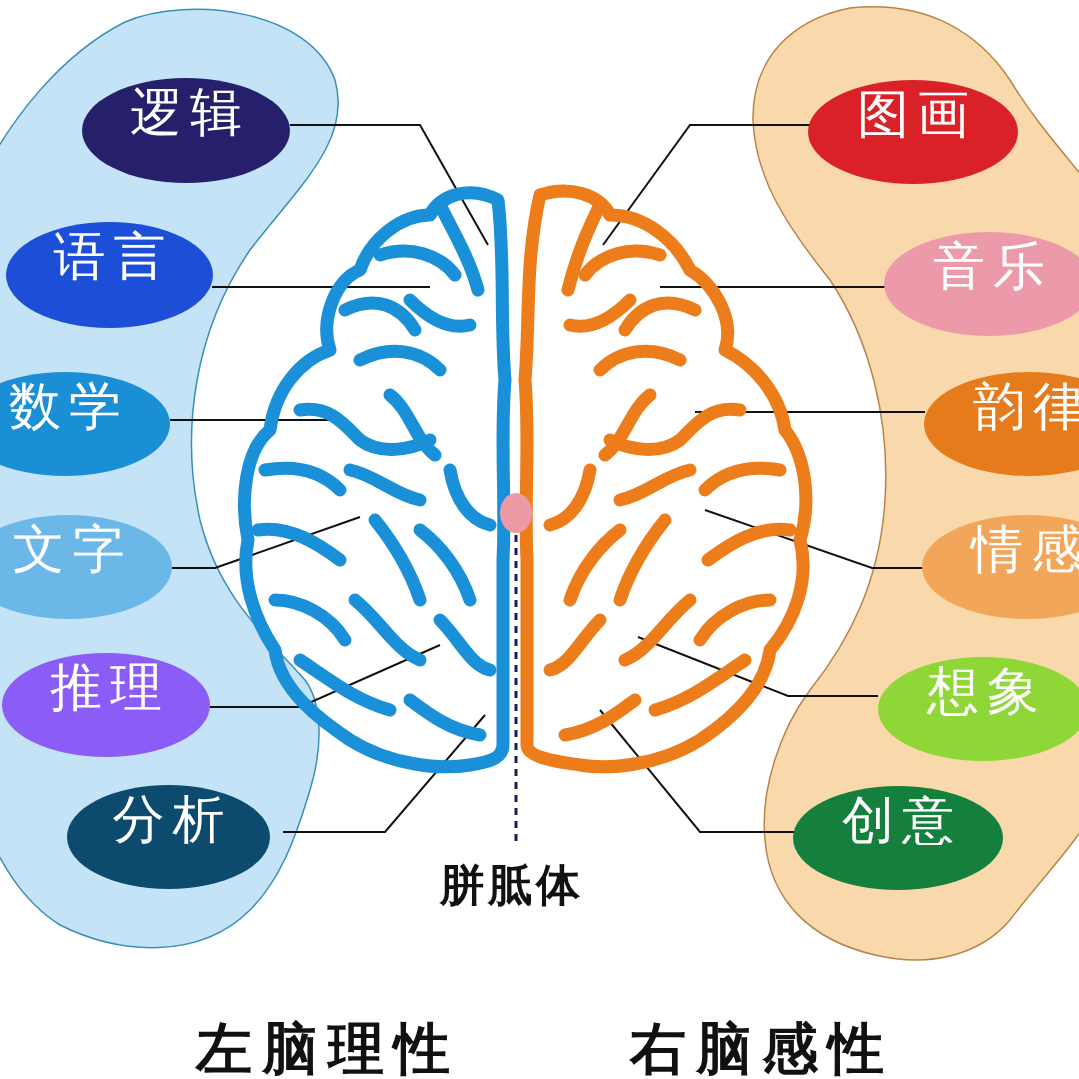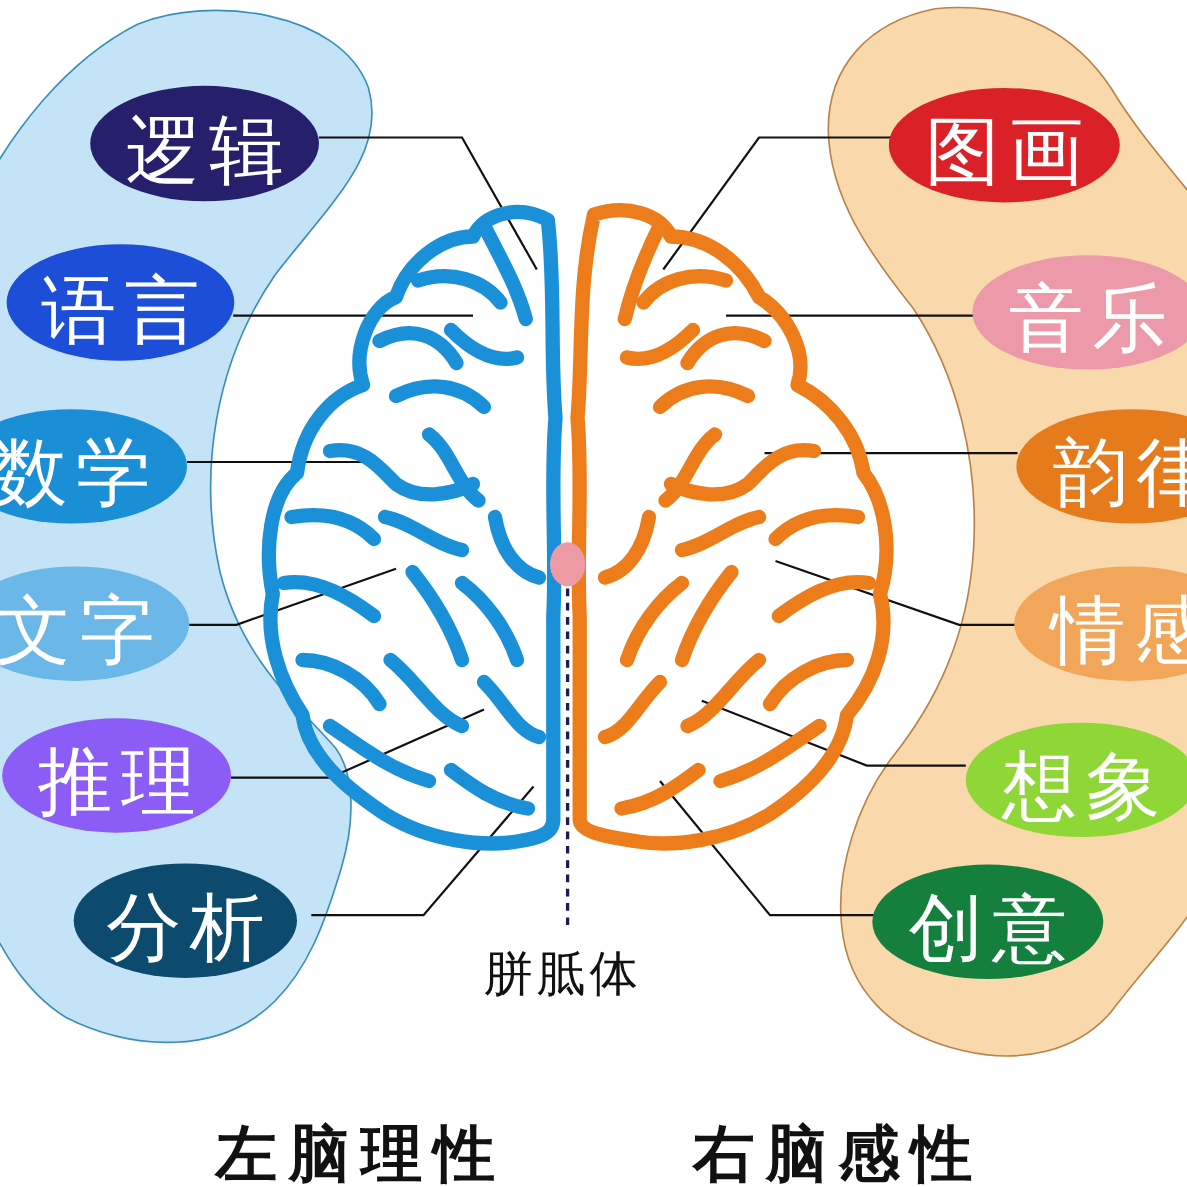--- a/index.html
+++ b/index.html
@@ -1,22 +1,22 @@
 <!DOCTYPE html>
 <html><head>
 <meta charset="utf-8">
 <style>
   html, body { margin:0; padding:0; background:#ffffff; }
   body { width:1079px; height:1079px; position:relative; overflow:hidden;
          font-family: "DejaVu Sans", "Liberation Sans", sans-serif; }
   #stage { position:absolute; left:0; top:0; width:1079px; height:1079px; }
-  .pill { position:absolute; border-radius:50%; display:flex; align-items:flex-end; justify-content:center;
-          color:#ffffff; font-size:68px; letter-spacing:8px; font-weight:400; }
+  .pill { position:absolute; border-radius:50%; display:flex; align-items:flex-start; justify-content:center;
+          color:#ffffff; font-size:52px; letter-spacing:8px; font-weight:400; }
   .pill span { display:block; padding-left:8px; }
-  .caption { position:absolute; color:#111; font-size:44px; letter-spacing:4px; }
+  .caption { position:absolute; color:#111; font-size:44px; letter-spacing:4px;font-weight:bold; }
   .title { position:absolute; color:#111; font-size:56px; font-weight:bold; letter-spacing:10px; }
 </style>
 </head>
 <body>
 
 <div id="stage">
 
   <svg width="1079" height="1079" viewBox="0 0 1079 1079" style="position:absolute;left:0;top:0">
 
     <path d="M125,22 C190,-5 310,10 335,80 C352,140 300,185 250,250 C195,330 180,430 200,520

